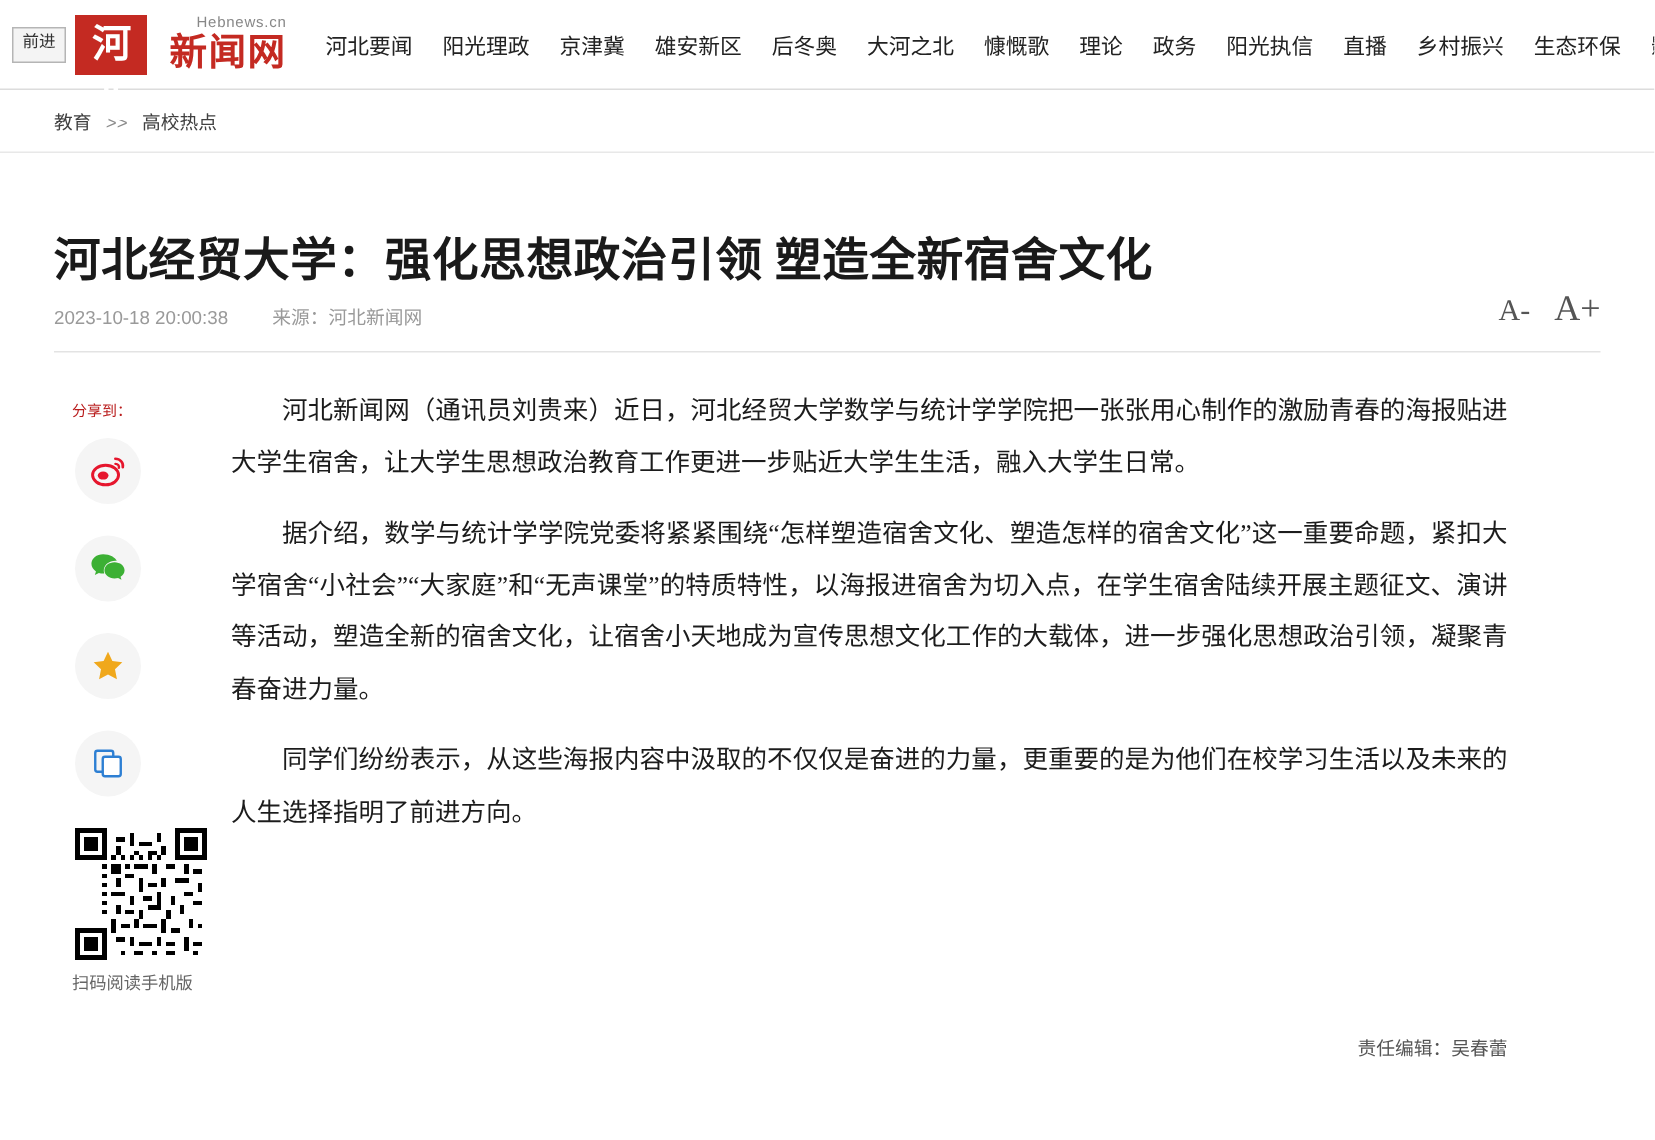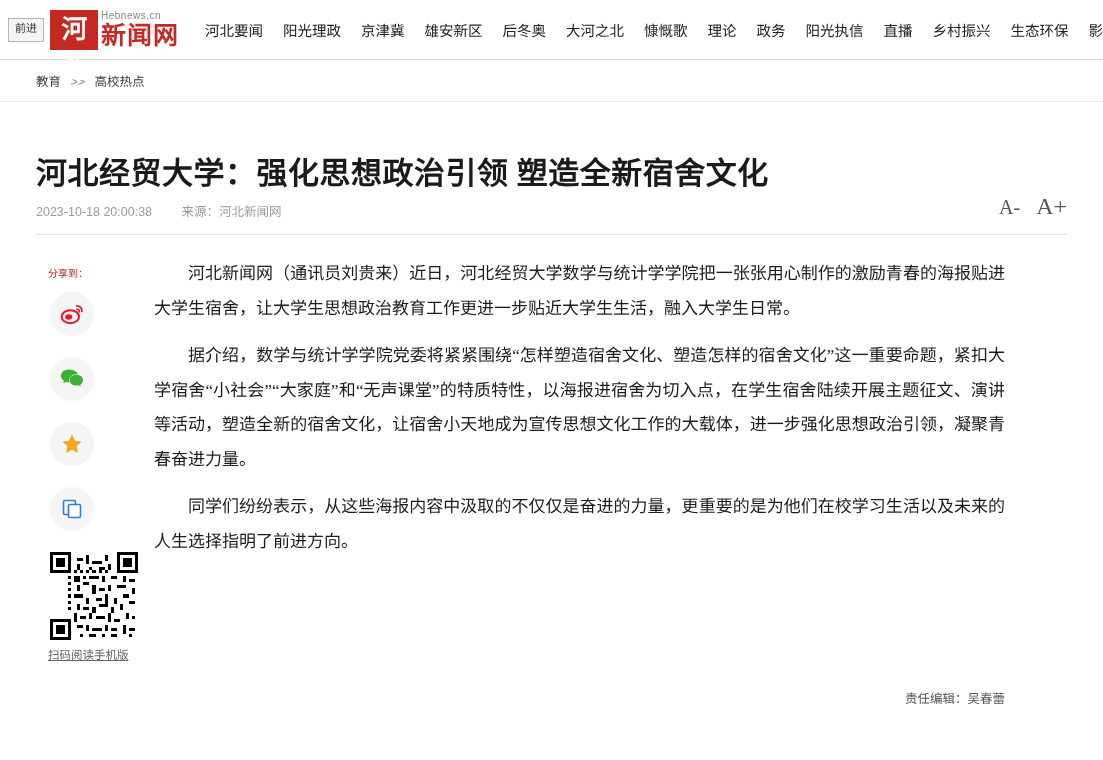--- a/index.html
+++ b/index.html
@@ -42,22 +42,23 @@
     background: #c42a22;
     color: #fff;
     font-family: "Liberation Serif", serif;
     font-size: 26px;
     font-weight: bold;
     text-align: center;
     line-height: 40px;
     letter-spacing: -1px;
   }
   .logo-text {
-    margin-left: 3px;
+    margin-left: 15px;
     line-height: 1;
+    text-align: right;
   }
   .logo-text .cn {
     color: #c42a22;
     font-size: 25px;
     font-weight: bold;
     font-family: Liberation Sans, sans-serif;
     letter-spacing: 1px;
     display: block;
   }
   .logo-text .en {
@@ -166,21 +167,20 @@
 
   .qr {
     width: 88px; height: 88px;
     margin: 4px 0 6px 14px;
     background: #fff;
   }
   .qr-cap {
     font-size: 11.5px;
     color: #666;
     margin-left: 12px;
-    text-decoration: underline;
   }
 
   .text-col {
     flex: 1 1 auto;
     padding-right: 62px;
   }
   .text-col p {
     font-family: "Liberation Serif", serif;
     font-size: 17px;
     line-height: 2.05;

